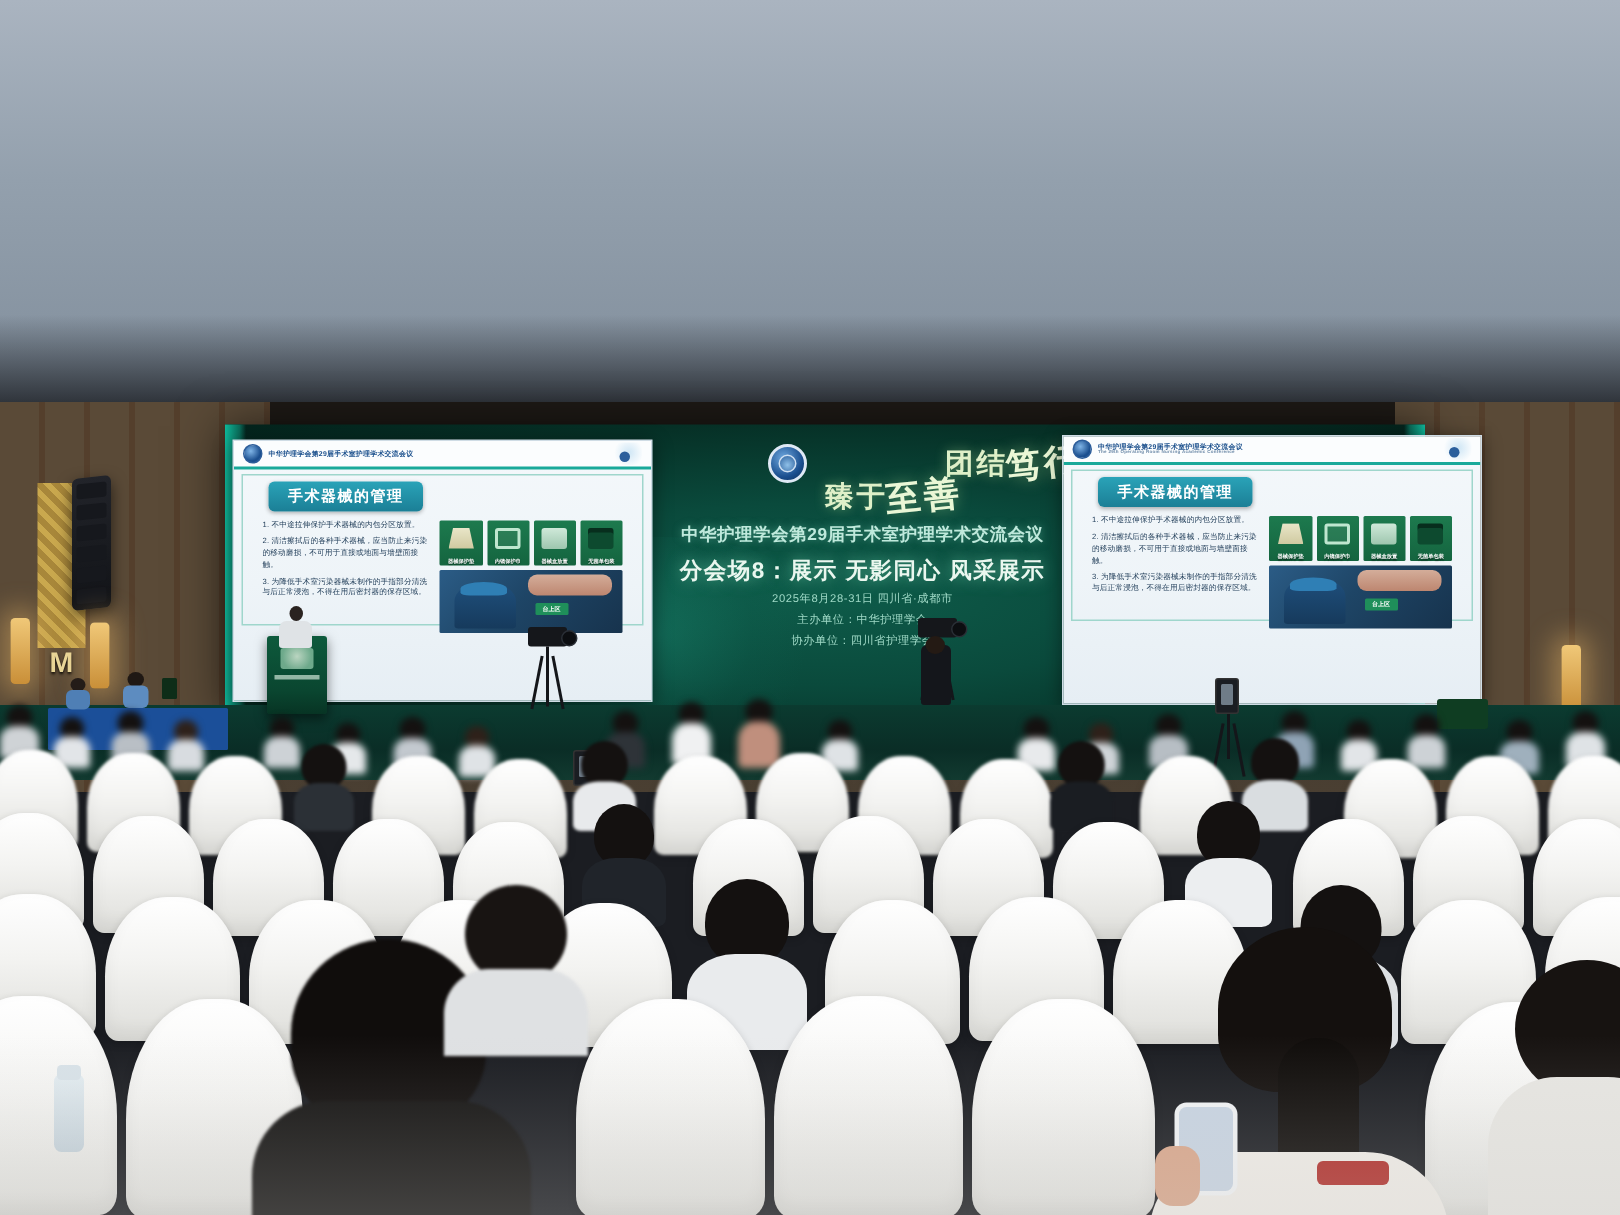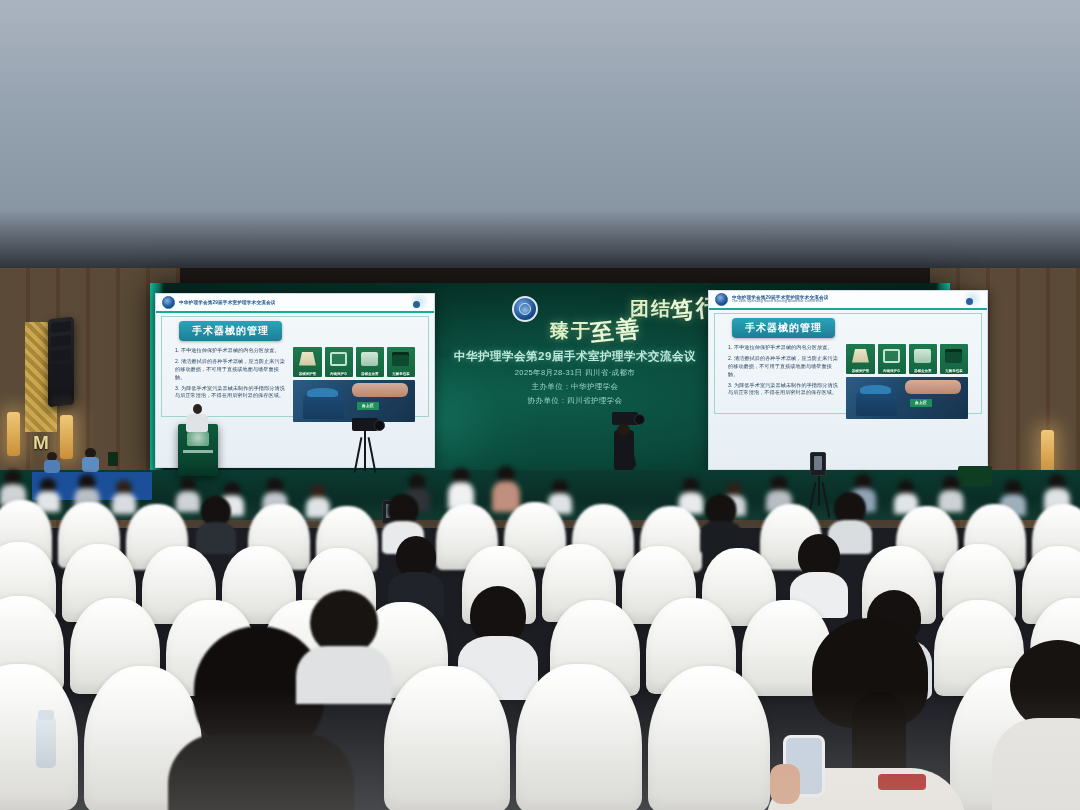--- a/index.html
+++ b/index.html
@@ -209,20 +209,21 @@
     <div style="display:flex;align-items:center;justify-content:center;gap:10px;">
       <div class="cna-logo"></div>
       <div class="calligraphy">
         <span>团结</span><span class="b">笃行</span>
       </div>
     </div>
     <div class="calligraphy" style="margin-top:-4px;padding-left:40px;">
       <span>臻于</span><span class="b">至善</span>
     </div>
     <div class="conf-name">中华护理学会第29届手术室护理学术交流会议</div>
+    <div class="session-title">分会场8：展示 无影同心 风采展示</div>
     <div class="meta-line">2025年8月28-31日 四川省·成都市</div>
     <div class="meta-line">主办单位：中华护理学会</div>
     <div class="meta-line">协办单位：四川省护理学会</div>
   </div>
 
   <div class="abs slide" id="slide-left">
     <div class="sl-head">
       <div class="sl-logo"></div>
       <div class="sl-headtext">
         <div>中华护理学会第29届手术室护理学术交流会议</div>

